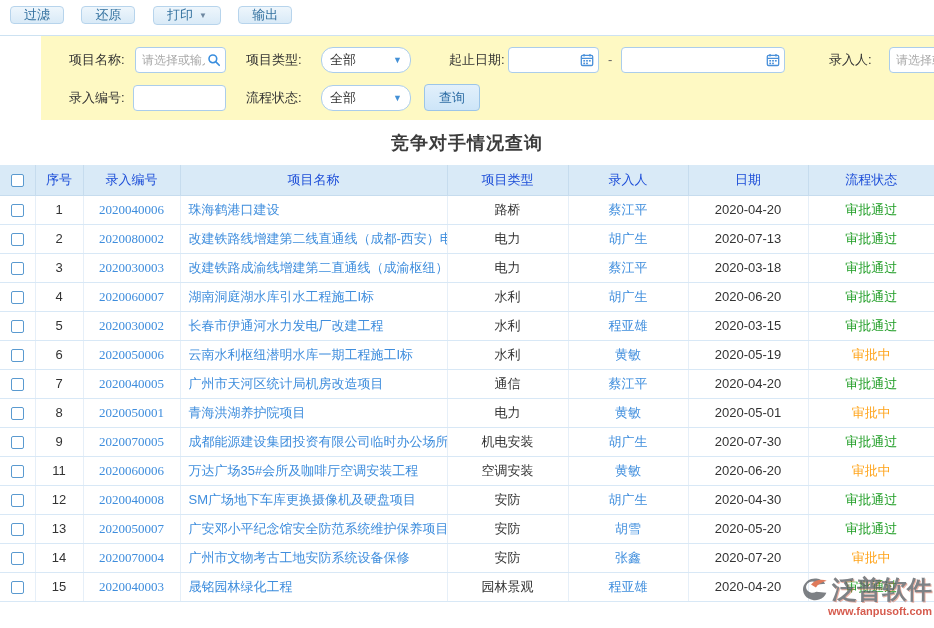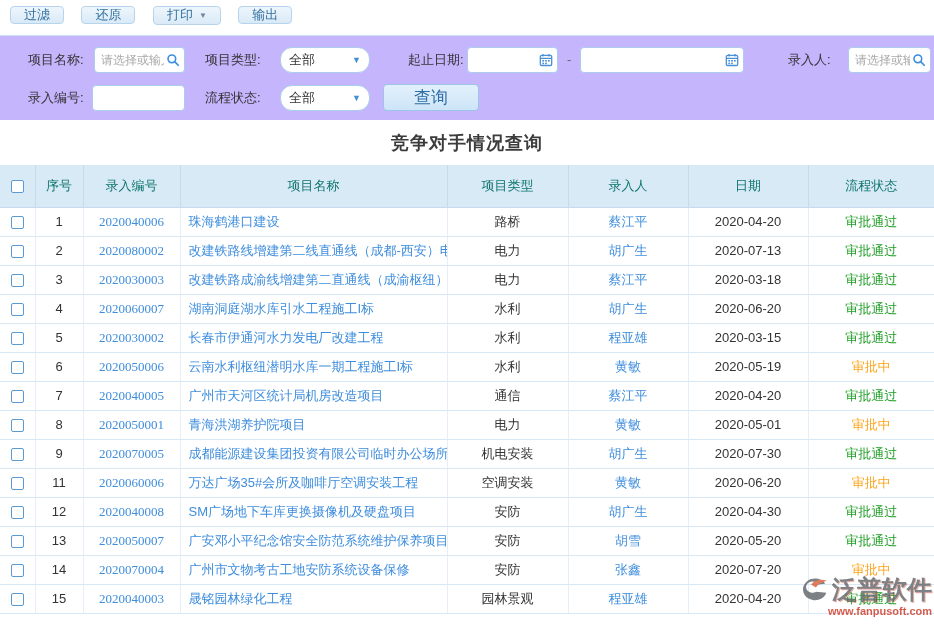--- a/index.html
+++ b/index.html
@@ -17,56 +17,56 @@
   }
   .tb-btn {
     display: inline-block; margin-right: 13px; padding: 0 13px;
     background: linear-gradient(#eef6fc, #d9eaf7);
     border: 1px solid #b7d4ec; border-radius: 4px;
     color: #33719f; font-size: 13px; line-height: 16px; cursor: pointer;
   }
   .tb-btn .dd-arrow { font-size: 8px; color: #6d87a0; margin-left: 6px; vertical-align: 1px; }
 
   
-  .filters { position: relative; height: 84px; background: #c4b5fd; }
+  .filters { position: relative; height: 84px; background: #fef9c3; margin-left: 41px; }
   .f-label { position: absolute; height: 26px; line-height: 26px; font-size: 13px; color: #333; }
   .f-input {
     position: absolute; height: 26px; border: 1px solid #abcdeb; border-radius: 4px;
     background: #fff; display: flex; align-items: center; overflow: hidden;
   }
   .f-input input {
     border: none; outline: none; flex: 1; min-width: 0; height: 100%;
     padding: 0 2px 0 6px; font-size: 12px; color: #333; background: transparent;
     font-family: inherit;
   }
   .f-input input::placeholder { color: #a9a9a9; }
   .icon-slot { flex: 0 0 auto; display: flex; align-items: center; padding-right: 4px; cursor: pointer; }
   .f-select {
     position: absolute; height: 26px; border: 1px solid #abcdeb; border-radius: 12px;
     background: #fff; display: flex; align-items: center; justify-content: space-between;
     padding: 0 8px; font-size: 13px; color: #333; cursor: pointer;
   }
   .f-select .sel-arrow { font-size: 9px; color: #4390d6; }
   .f-dash { position: absolute; height: 26px; line-height: 26px; color: #666; font-size: 13px; }
   .query-btn {
-    position: absolute; height: 27px; padding: 0 30px;
+    position: absolute; height: 27px; padding: 0 14px;
     background: linear-gradient(#e2f0fb, #cde5f8);
     border: 1px solid #9cc5e8; border-radius: 4px;
-    color: #2f6ea5; font-size: 17px; cursor: pointer;
+    color: #2f6ea5; font-size: 13px; cursor: pointer;
   }
 
   
   .title-wrap { height: 45px; display: flex; align-items: center; justify-content: center; }
   .page-title { font-size: 18px; font-weight: bold; color: #3c3c3c; letter-spacing: 1px; }
 
   
   table.grid { width: 934px; border-collapse: collapse; table-layout: fixed; font-size: 13px; }
   .grid th {
-    background: #d9eaf7; color: #0f766e; font-weight: normal;
-    height: 42px; border-right: 1px solid #c6dcee; border-bottom: 1px solid #c6dcee;
+    background: #d9eaf7; color: #1d4ed8; font-weight: normal;
+    height: 30px; border-right: 1px solid #c6dcee; border-bottom: 1px solid #c6dcee;
     text-align: center; overflow: hidden; white-space: nowrap;
   }
   .grid td {
     height: 29px; border-right: 1px solid #e6eff8; border-bottom: 1px solid #d8e8f6;
     text-align: center; overflow: hidden; white-space: nowrap;
     color: #333; background: #fff;
   }
   .grid th:last-child, .grid td:last-child { border-right: none; }
   .col-check { width: 35px; }
   .col-no { width: 48px; }

